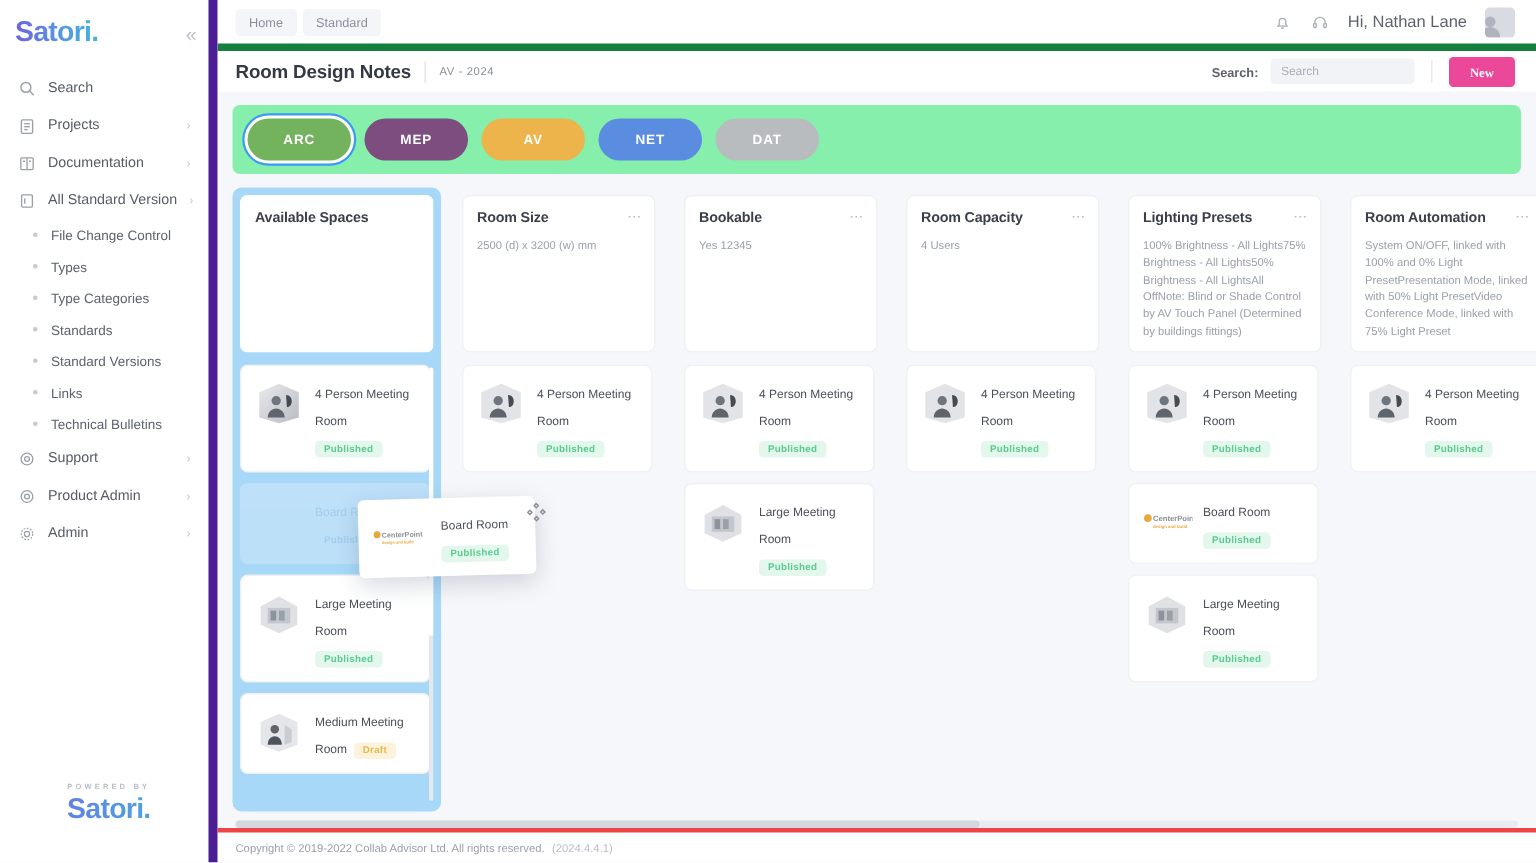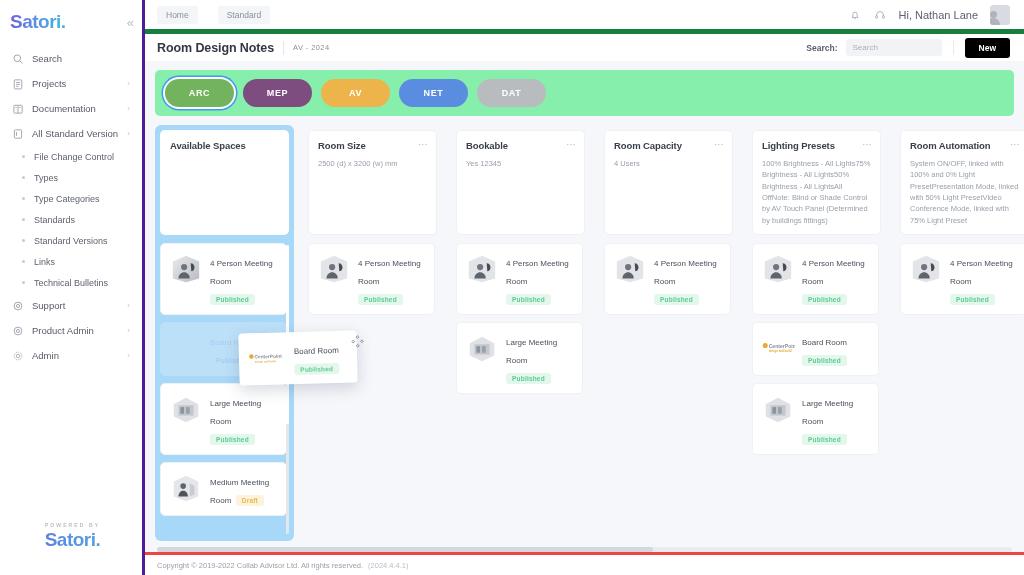--- a/index.html
+++ b/index.html
@@ -7,21 +7,21 @@
     width: 1024px; height: 575px;
     font-family: "Liberation Sans", sans-serif;
     background: #ffffff; overflow: hidden;
     -webkit-font-smoothing: antialiased;
   }
   .app { display: flex; width: 1024px; height: 575px; }
 
   
   .sidebar {
     width: 145px; height: 575px; background: #ffffff;
-    border-right: 3px solid #4c1d95; position: relative; flex: 0 0 145px;
+    border-right: 6px solid #4c1d95; position: relative; flex: 0 0 145px;
   }
   .brand { height: 34px; display: flex; align-items: center; padding: 10px 0 0 10px; }
   .brand-logo { font-size: 19px; font-weight: 700; letter-spacing: -0.5px;
     background: linear-gradient(90deg,#6c63e0 0%,#5b8fe3 45%,#3fb8dd 100%);
     -webkit-background-clip: text; background-clip: text; color: transparent; }
   .brand-collapse { margin-left: auto; margin-right: 8px; color: #b9bdc7; font-size: 13px; cursor: pointer; }
 
   .nav { margin-top: 12px; }
   .nav-item {
     display: flex; align-items: center; gap: 8px;
@@ -44,41 +44,41 @@
   .sidebar-foot { position: absolute; bottom: 24px; left: 0; width: 145px; text-align: center; }
   .pw { font-size: 5px; letter-spacing: 2.1px; color: #b9bdc7; font-weight: 700; margin-bottom: 1px; }
   .pw-logo { font-size: 19px; font-weight: 700; letter-spacing: -0.5px;
     background: linear-gradient(90deg,#6c63e0 0%,#5b8fe3 45%,#3fb8dd 100%);
     -webkit-background-clip: text; background-clip: text; color: transparent; }
 
   
   .main { flex: 1; height: 575px; display: flex; flex-direction: column; background: #f6f7fa; min-width: 0; }
 
   .topbar { height: 29px; background: #fff; display: flex; align-items: center; padding: 0 14px 0 12px; flex: 0 0 29px; }
-  .crumbs { display: flex; gap: 20px; align-items: flex-end; }
+  .crumbs { display: flex; gap: 4px; align-items: flex-end; }
   .crumb { font-size: 8.5px; color: #8a8f99; background: #f4f5f8; border-radius: 3px; padding: 4px 9px; cursor: pointer; }
   .top-right { margin-left: auto; display: flex; align-items: center; gap: 12px; }
   .top-icon { color: #a9aeb8; width: 13px; height: 13px; display: flex; align-items: center; justify-content: center; cursor: pointer; }
   .greet { font-size: 11px; color: #5d626d; }
   .avatar { width: 20px; height: 20px; border-radius: 3px; background: #d8dbe1; display: flex; align-items: flex-end; justify-content: center; overflow: hidden; cursor: pointer; }
   .avatar .head { width: 7px; height: 7px; border-radius: 50%; background: #aeb3bd; position: relative; top: -7px; }
   .avatar .body { width: 13px; height: 7px; border-radius: 7px 7px 0 0; background: #aeb3bd; position: relative; left: -10px; }
 
   .titlebar { height: 32px; background: #fff; border-top: 5px solid #15803d; display: flex; align-items: center; padding: 0 14px 0 12px; flex: 0 0 32px; }
   .page-title { font-size: 12.5px; font-weight: 700; color: #333844; letter-spacing: -0.1px; }
   .title-sep { width: 1px; height: 14px; background: #e3e5ea; margin: 0 9px; }
   .sub-title { font-size: 7.5px; color: #8a8f99; letter-spacing: 0.4px; }
   .title-right { margin-left: auto; display: flex; align-items: center; gap: 8px; }
   .search-lbl { font-size: 8.5px; color: #5d626d; font-weight: 600; }
   .search-box { width: 96px; height: 17px; background: #f2f3f6; border: none; border-radius: 3px;
     font-size: 8px; color: #9aa0ab; padding: 0 7px; font-family: "Liberation Sans", sans-serif; }
   .search-box::placeholder { color: #a9aeb8; }
   .vsep { width: 1px; height: 15px; background: #e8eaee; margin: 0 3px; }
-  .btn-new { background: #000000; color: #fff; border: none; border-radius: 3px;
-    font-size: 8.5px; font-weight: 600; padding: 5px 14px; cursor: pointer; font-family: Liberation Sans, sans-serif; }
+  .btn-new { background: #ec4899; color: #fff; border: none; border-radius: 3px;
+    font-size: 8.5px; font-weight: 600; padding: 5px 14px; cursor: pointer; font-family: Liberation Serif, serif; }
 
   
   .tabstrip-wrap { padding: 9px 10px 0 10px; }
   .tabstrip { background: #86efac; border-radius: 5px; padding: 9px 10px; display: flex; gap: 9px; }
   .pill { width: 69px; height: 28px; border-radius: 14px; display: flex; align-items: center; justify-content: center;
     font-size: 9px; font-weight: 700; color: #fff; letter-spacing: 0.6px; cursor: pointer; }
   .pill.sel { box-shadow: 0 0 0 2px #fff, 0 0 0 3.5px #3b9af7; }
 
   
   .board-wrap { flex: 1; padding: 9px 10px 0 10px; min-height: 0; display: flex; flex-direction: column; }

